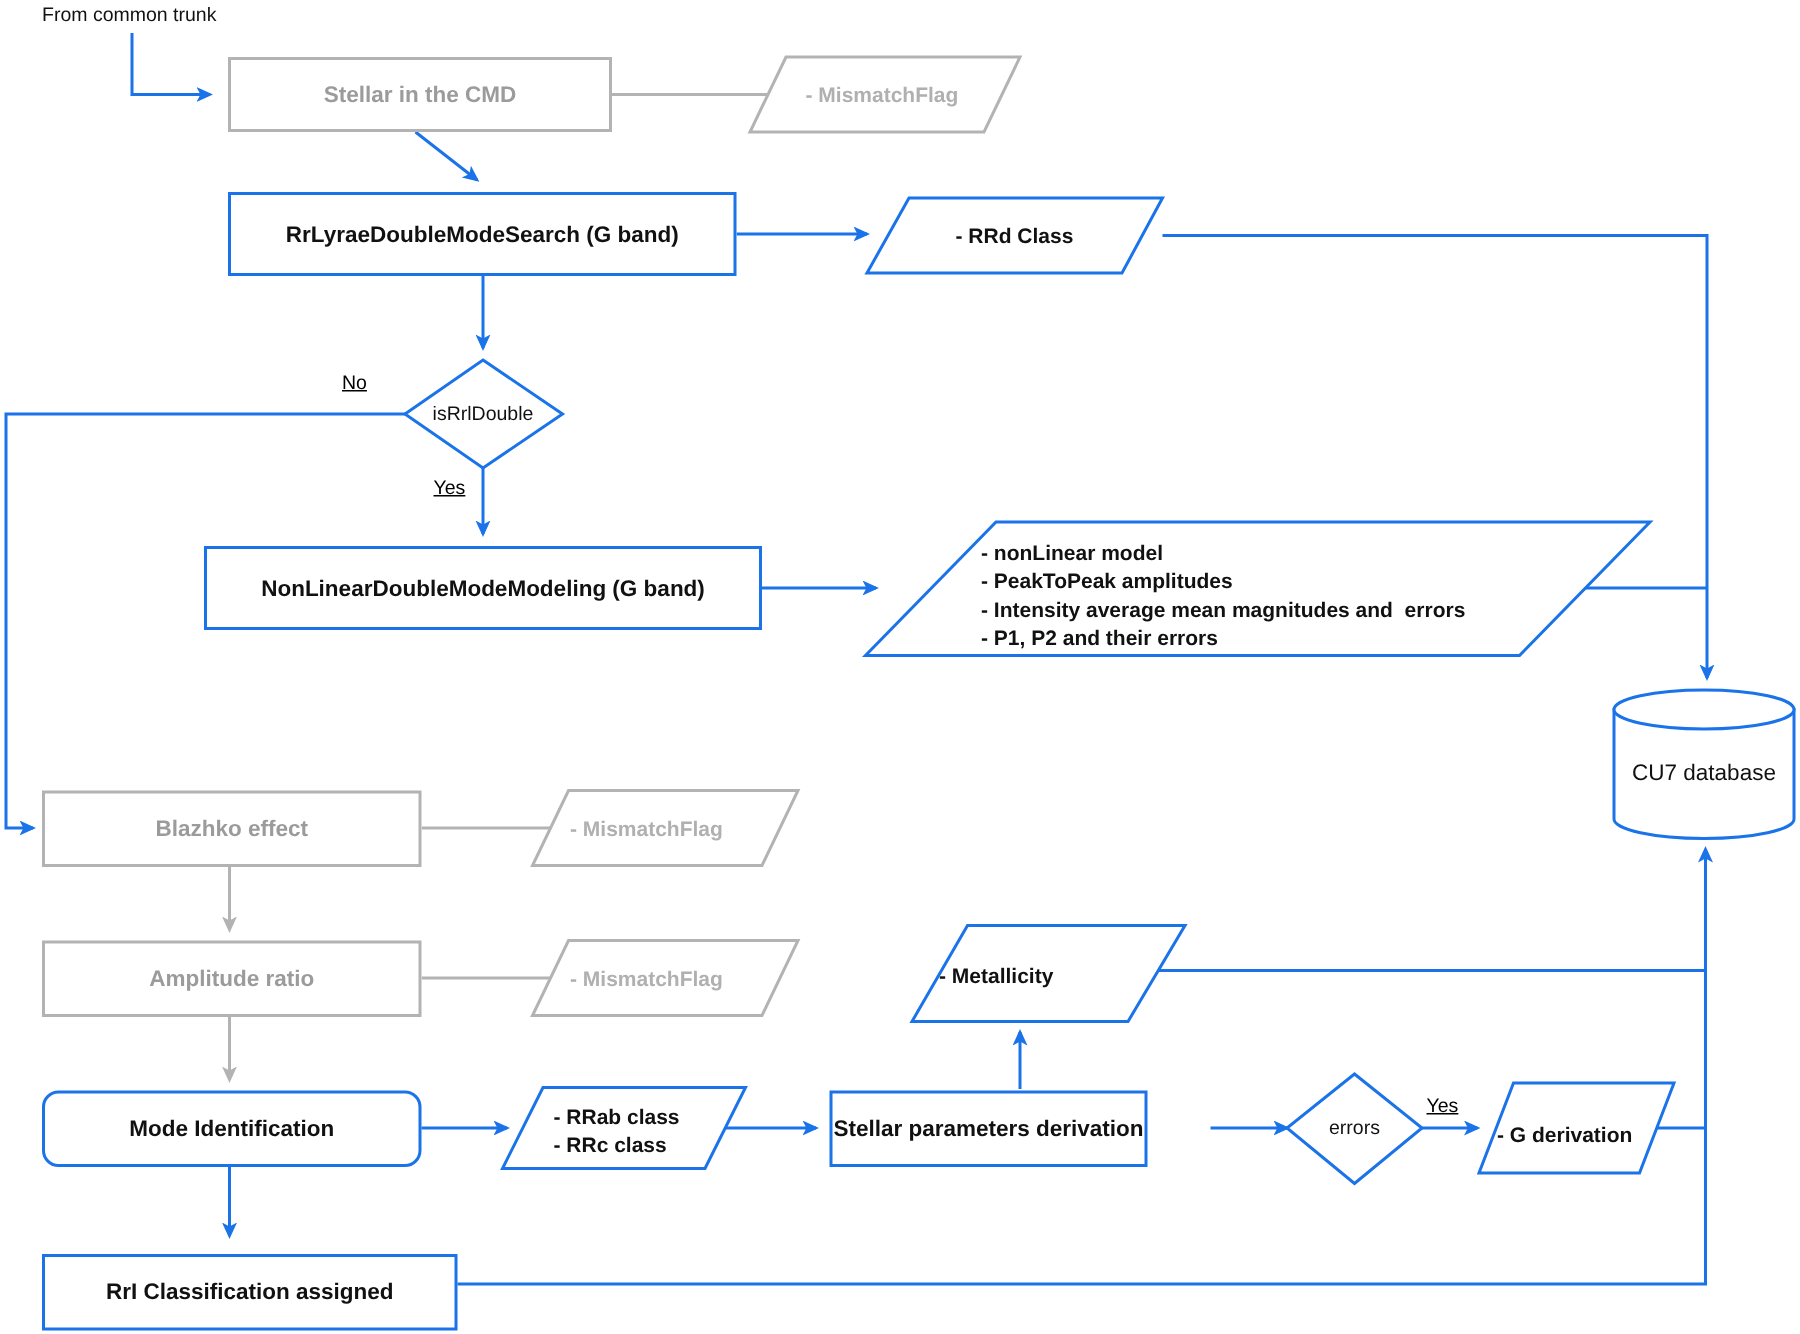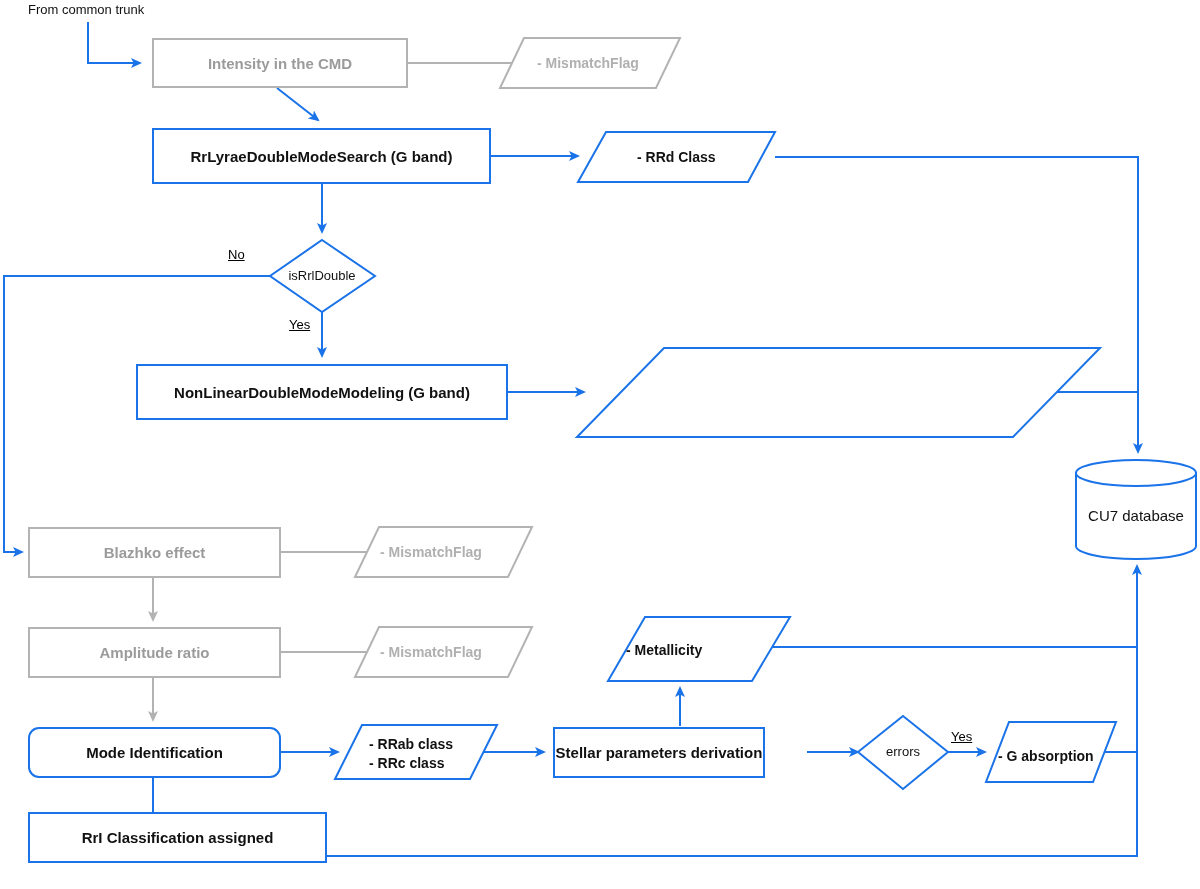--- a/index.html
+++ b/index.html
@@ -105,21 +105,21 @@
 
     <g>
       <path d="M1076,473 L1076,546 A60,13 0 0,0 1196,546 L1196,473 Z" fill="#ffffff" stroke="#1a73e8" stroke-width="2"></path>
       <ellipse cx="1136" cy="473" rx="60" ry="13" fill="#ffffff" stroke="#1a73e8" stroke-width="2"></ellipse>
     </g>
   </svg>
 
   <div class="plain-text" style="left:28px;top:2px;">From common trunk</div>
 
   <div class="node proc gray" style="left:152px;top:38px;width:256px;height:50px;">
-    <span>Intensity in the CMD</span>
+    <span>Stellar in the CMD</span>
   </div>
 
   <div class="node proc" style="left:152px;top:128px;width:339px;height:56px;">
     <span>RrLyraeDoubleModeSearch (G band)</span>
   </div>
 
   <div class="node proc gray" style="left:28px;top:527px;width:253px;height:51px;">
     <span>Blazhko effect</span>
   </div>
 
@@ -128,45 +128,46 @@
   </div>
 
   <div class="node proc gray" style="left:28px;top:627px;width:253px;height:51px;">
     <span>Amplitude ratio</span>
   </div>
 
   <div class="node proc" style="left:28px;top:727px;width:253px;height:51px;border-radius:11px;">
     <span>Mode Identification</span>
   </div>
 
-  <div class="node proc" style="left:28px;top:812px;width:299px;height:51px;">
+  <div class="node proc" style="left:28px;top:836px;width:277px;height:51px;">
     <span>RrI Classification assigned</span>
   </div>
 
   <div class="node proc" style="left:553px;top:727px;width:212px;height:51px;">
     <span>Stellar parameters derivation</span>
   </div>
 
   <div class="diamond-label" style="left:272px;top:268px;width:100px;">isRrlDouble</div>
   <div class="diamond-label" style="left:863px;top:744px;width:80px;">errors</div>
 
   <div class="edge-label" style="left:228px;top:247px;">No</div>
   <div class="edge-label" style="left:289px;top:317px;">Yes</div>
   <div class="edge-label" style="left:951px;top:729px;">Yes</div>
 
   <div class="para-label gray" style="left:537px;top:53px;">- MismatchFlag</div>
 
   <div class="para-label" style="left:637px;top:147px;">- RRd Class</div>
 
+  <div class="para-label" style="left:654px;top:359px;line-height:19px;"><span>- nonLinear model</span><br><span>- PeakToPeak amplitudes</span><br><span>- Intensity average mean magnitudes and  errors</span><br><span>- P1, P2 and their errors</span></div>
 
   <div class="para-label gray" style="left:380px;top:542px;">- MismatchFlag</div>
 
   <div class="para-label gray" style="left:380px;top:642px;">- MismatchFlag</div>
 
   <div class="para-label" style="left:369px;top:735px;line-height:19px;"><span>- RRab class</span><br><span>- RRc class</span></div>
 
   <div class="para-label" style="left:626px;top:640px;">- Metallicity</div>
 
-  <div class="para-label" style="left:998px;top:746px;">- G absorption</div>
+  <div class="para-label" style="left:998px;top:746px;">- G derivation</div>
 
   <div class="cyl-label" style="left:1076px;top:507px;width:120px;">CU7 database</div>
 
 </div>
 
 </body></html>

